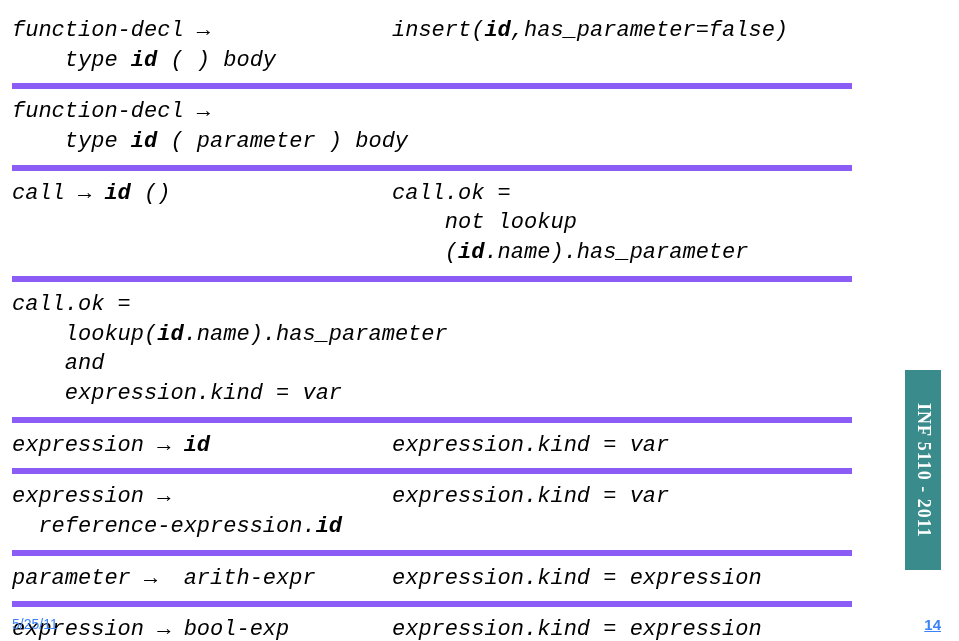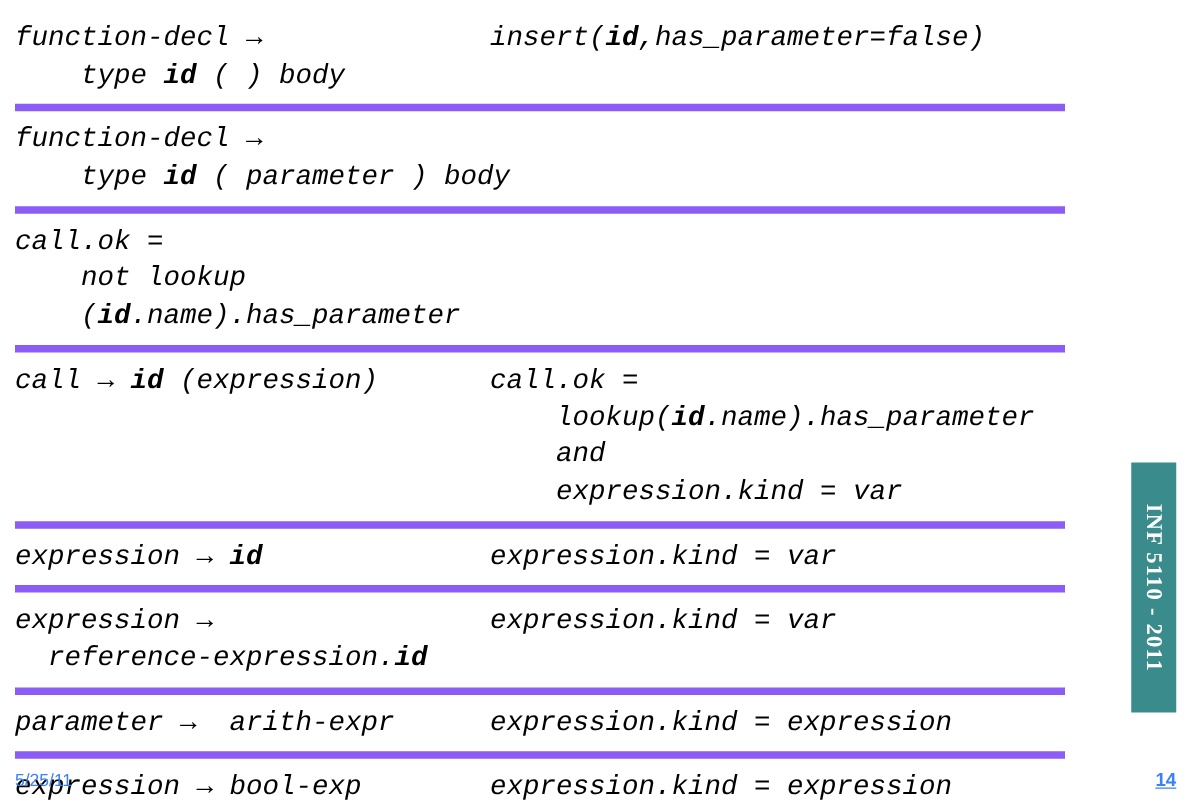--- a/index.html
+++ b/index.html
@@ -82,26 +82,26 @@
       <div class="data-row">
         <div class="col-left">function-decl → 
     type <span class="bold">id</span> ( ) body</div>
         <div class="col-right">insert(<span class="bold">id</span>,has_parameter=false)</div>
       </div>
       <div class="data-row">
         <div class="col-left">function-decl → 
     type <span class="bold">id</span> ( parameter ) body</div>
       </div>
       <div class="data-row">
+        <div class="col-left">call → <span class="bold">id</span> ()</div>
         <div class="col-right">call.ok =
     not lookup
     (<span class="bold">id</span>.name).has_parameter</div>
       </div>
       <div class="data-row">
-        <div class="col-left">call → <span class="bold">id</span> (expression)</div>
         <div class="col-right">call.ok =
     lookup(<span class="bold">id</span>.name).has_parameter
     and
     expression.kind = var</div>
       </div>
       <div class="data-row">
         <div class="col-left">expression → <span class="bold">id</span></div>
         <div class="col-right">expression.kind = var</div>
       </div>
       <div class="data-row">

